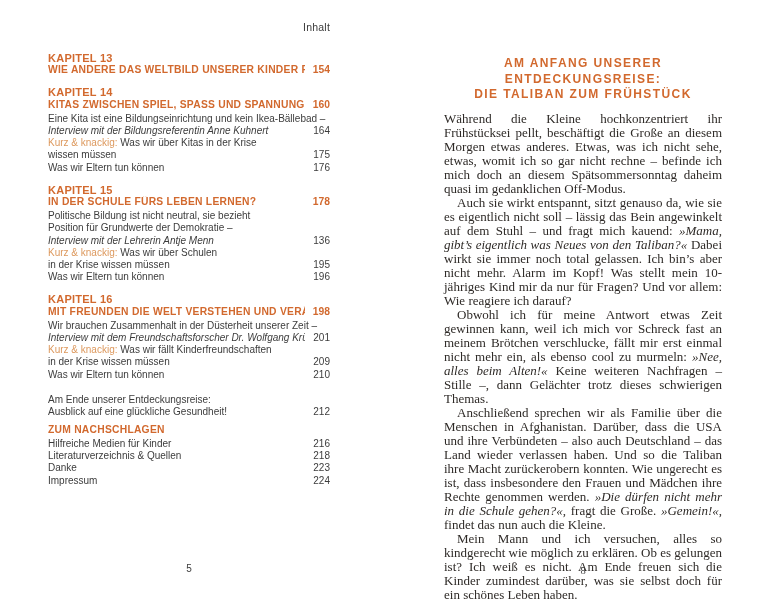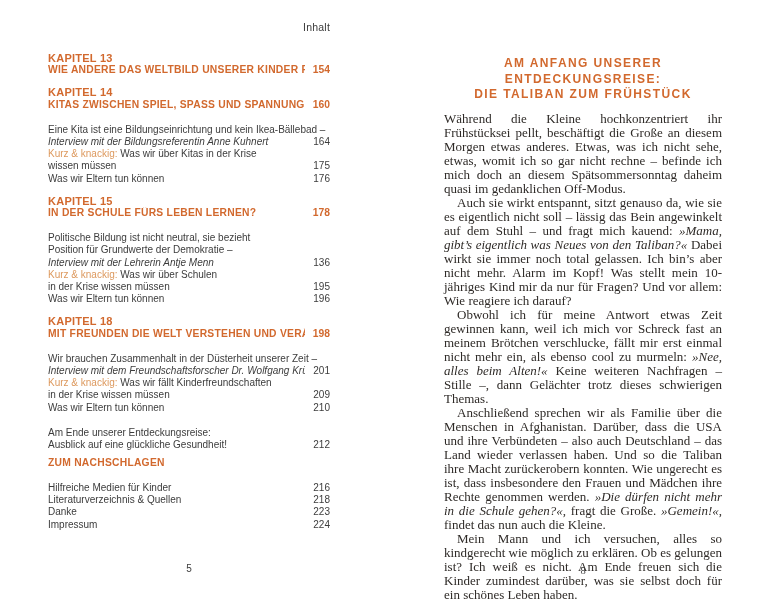--- a/index.html
+++ b/index.html
@@ -42,21 +42,21 @@
   }
   .toc-row {
     display: flex;
     justify-content: space-between;
     align-items: baseline;
     line-height: 12.2px;
     white-space: nowrap;
   }
   .toc-row:first-child { margin-top: 0 !important; }
   .gap-section     { margin-top: 10px; }
-  .gap-after-title { margin-top: 13px; }
+  .gap-after-title { margin-top: 2px; }
   .gap-block       { margin-top: 13px; }
   .gap-block-small { margin-top: 5.5px; }
   .toc-text { flex: 1 1 auto; overflow: hidden; }
   .kind-kicker .toc-text,
   .kind-title .toc-text,
   .kind-section-head .toc-text {
     color: var(--accent);
     font-weight: bold;
     letter-spacing: 0.25px;
   }
@@ -196,21 +196,21 @@
         </div>
         <div class="toc-row kind-body">
           <span class="toc-text"><span>in der Krise wissen müssen</span></span>
           <span class="toc-page">195</span>
         </div>
         <div class="toc-row kind-body">
           <span class="toc-text"><span>Was wir Eltern tun können</span></span>
           <span class="toc-page">196</span>
         </div>
         <div class="toc-row kind-kicker gap-section">
-          <span class="toc-text"><span>KAPITEL 18</span></span>
+          <span class="toc-text"><span>KAPITEL 16</span></span>
         </div>
         <div class="toc-row kind-title">
           <span class="toc-text"><span>MIT FREUNDEN DIE WELT VERSTEHEN UND VERÄNDERN</span></span>
           <span class="toc-page accent">198</span>
         </div>
         <div class="toc-row kind-body gap-after-title">
           <span class="toc-text"><span>Wir brauchen Zusammenhalt in der Düsterheit unserer Zeit –</span></span>
         </div>
         <div class="toc-row kind-body">
           <span class="toc-text"><span class="seg-italic">Interview mit dem Freundschaftsforscher Dr. Wolfgang Krüger</span></span>

